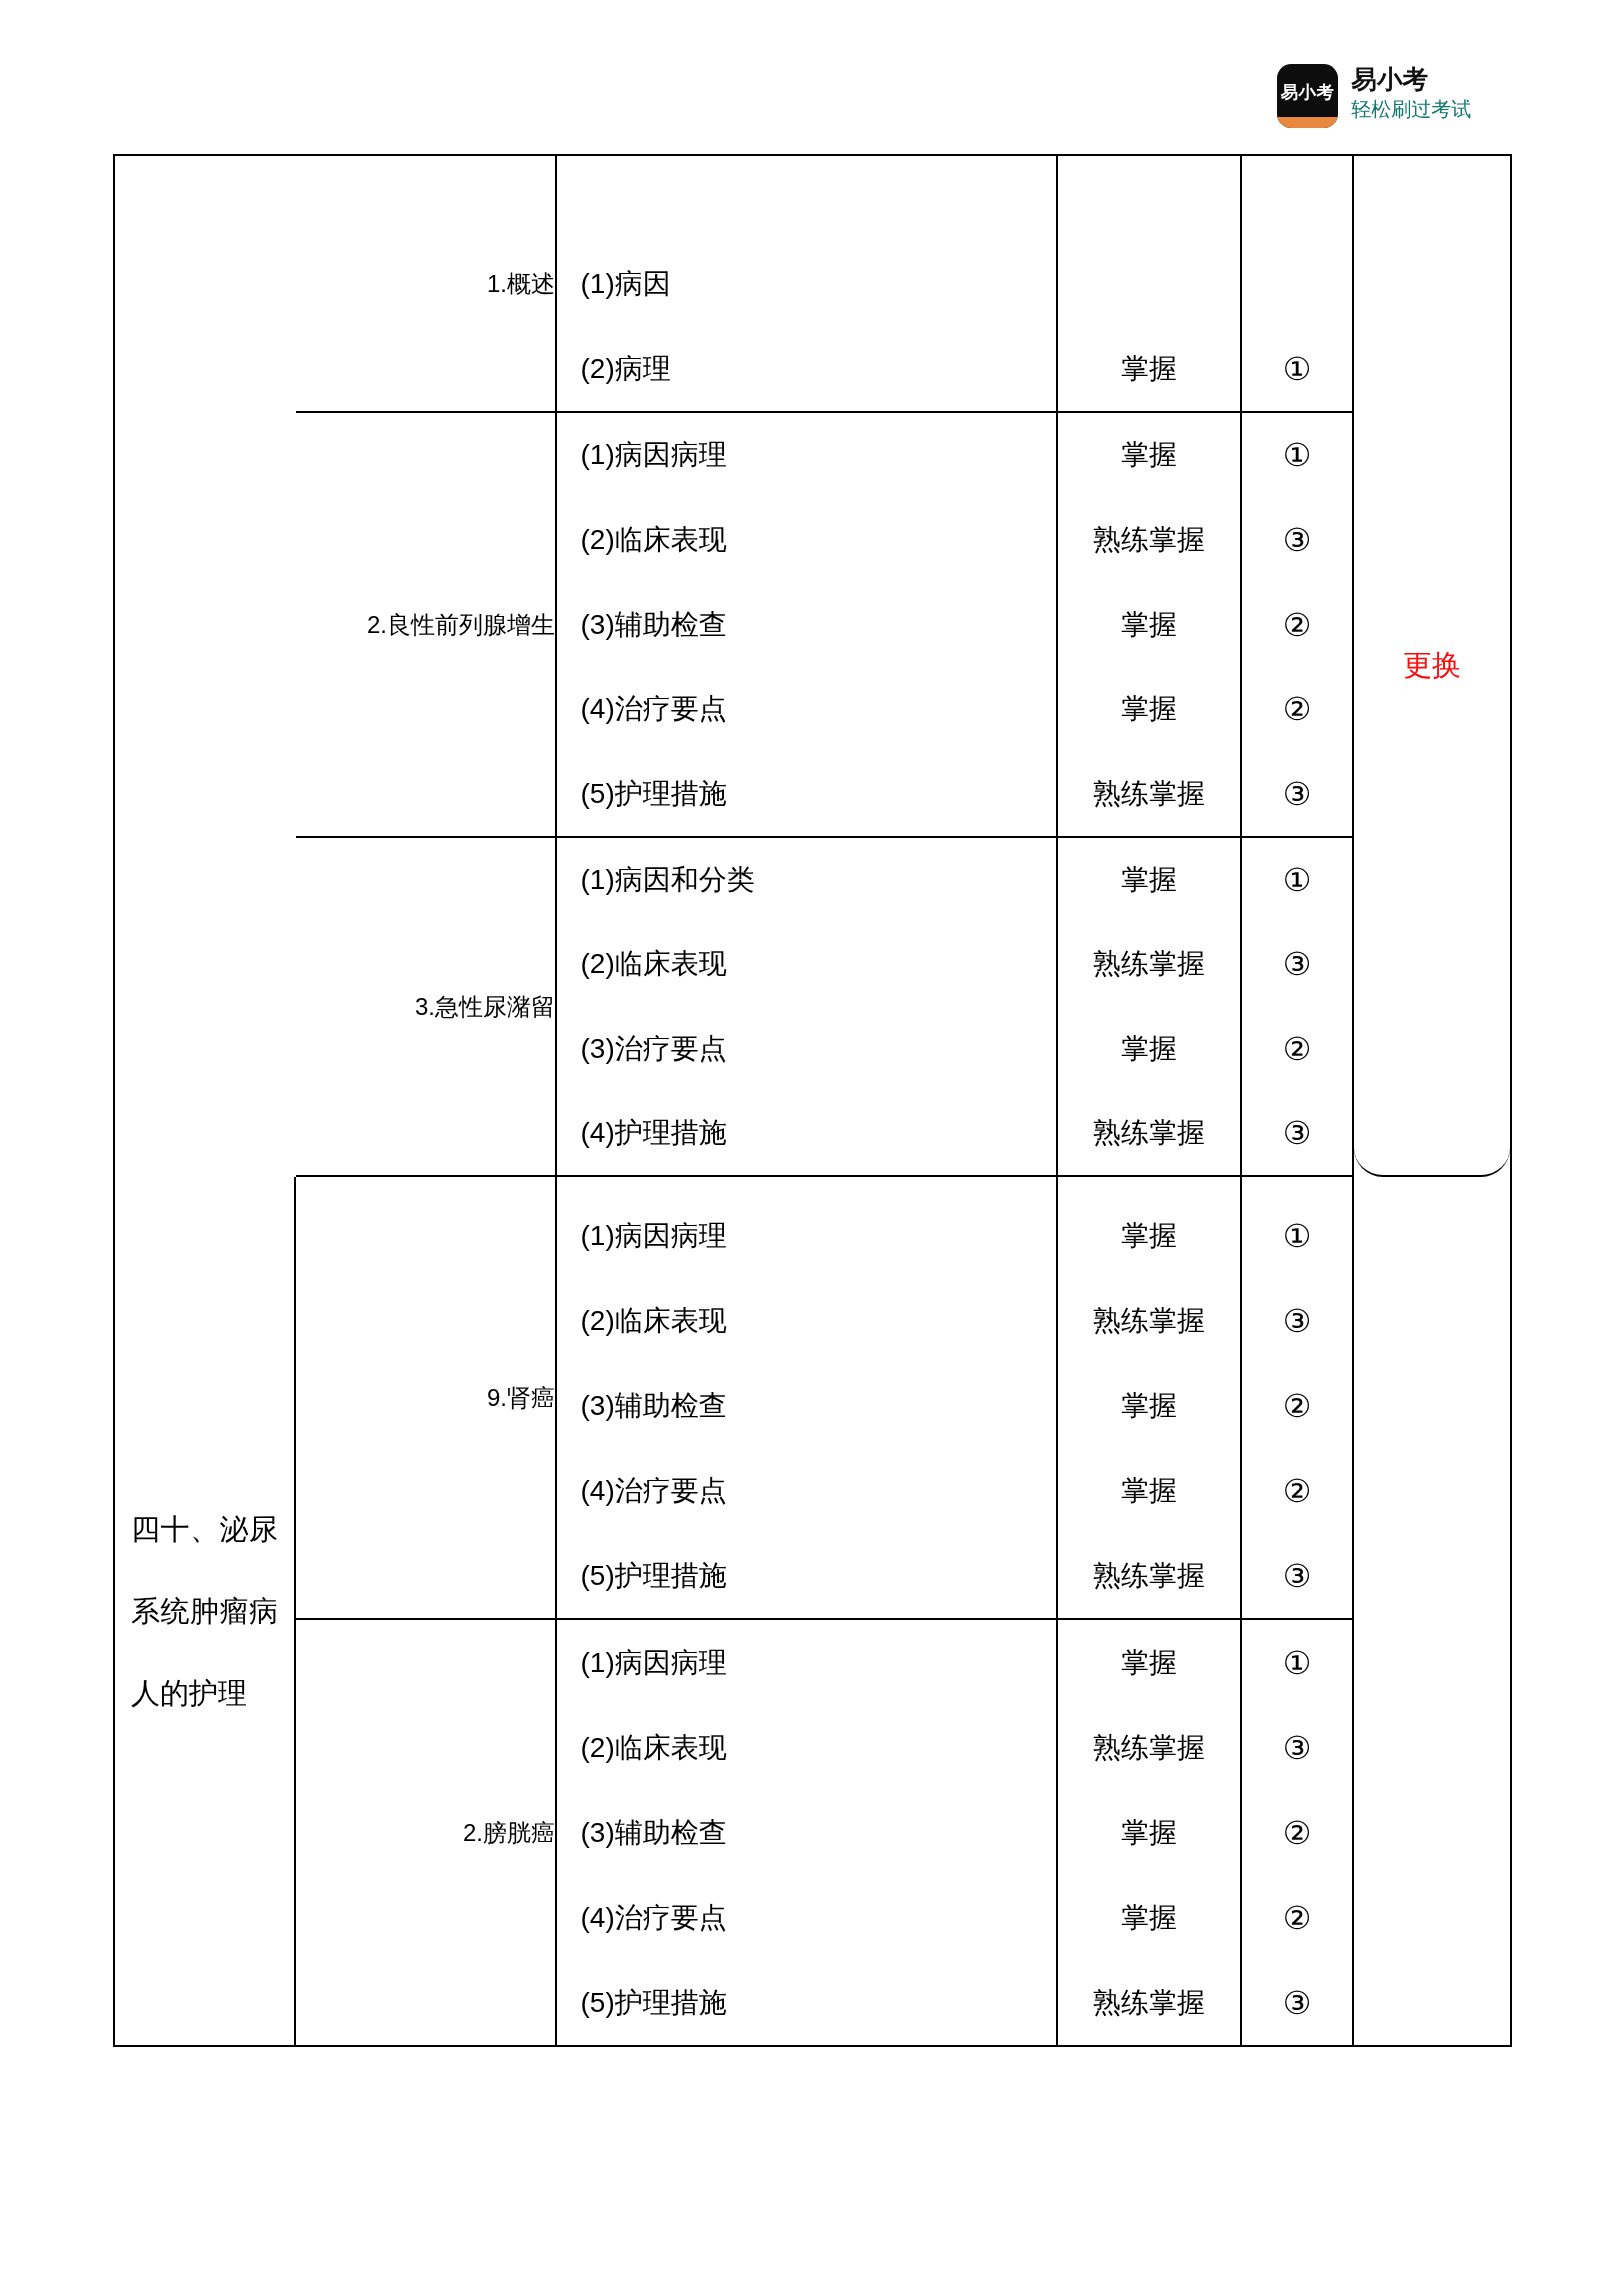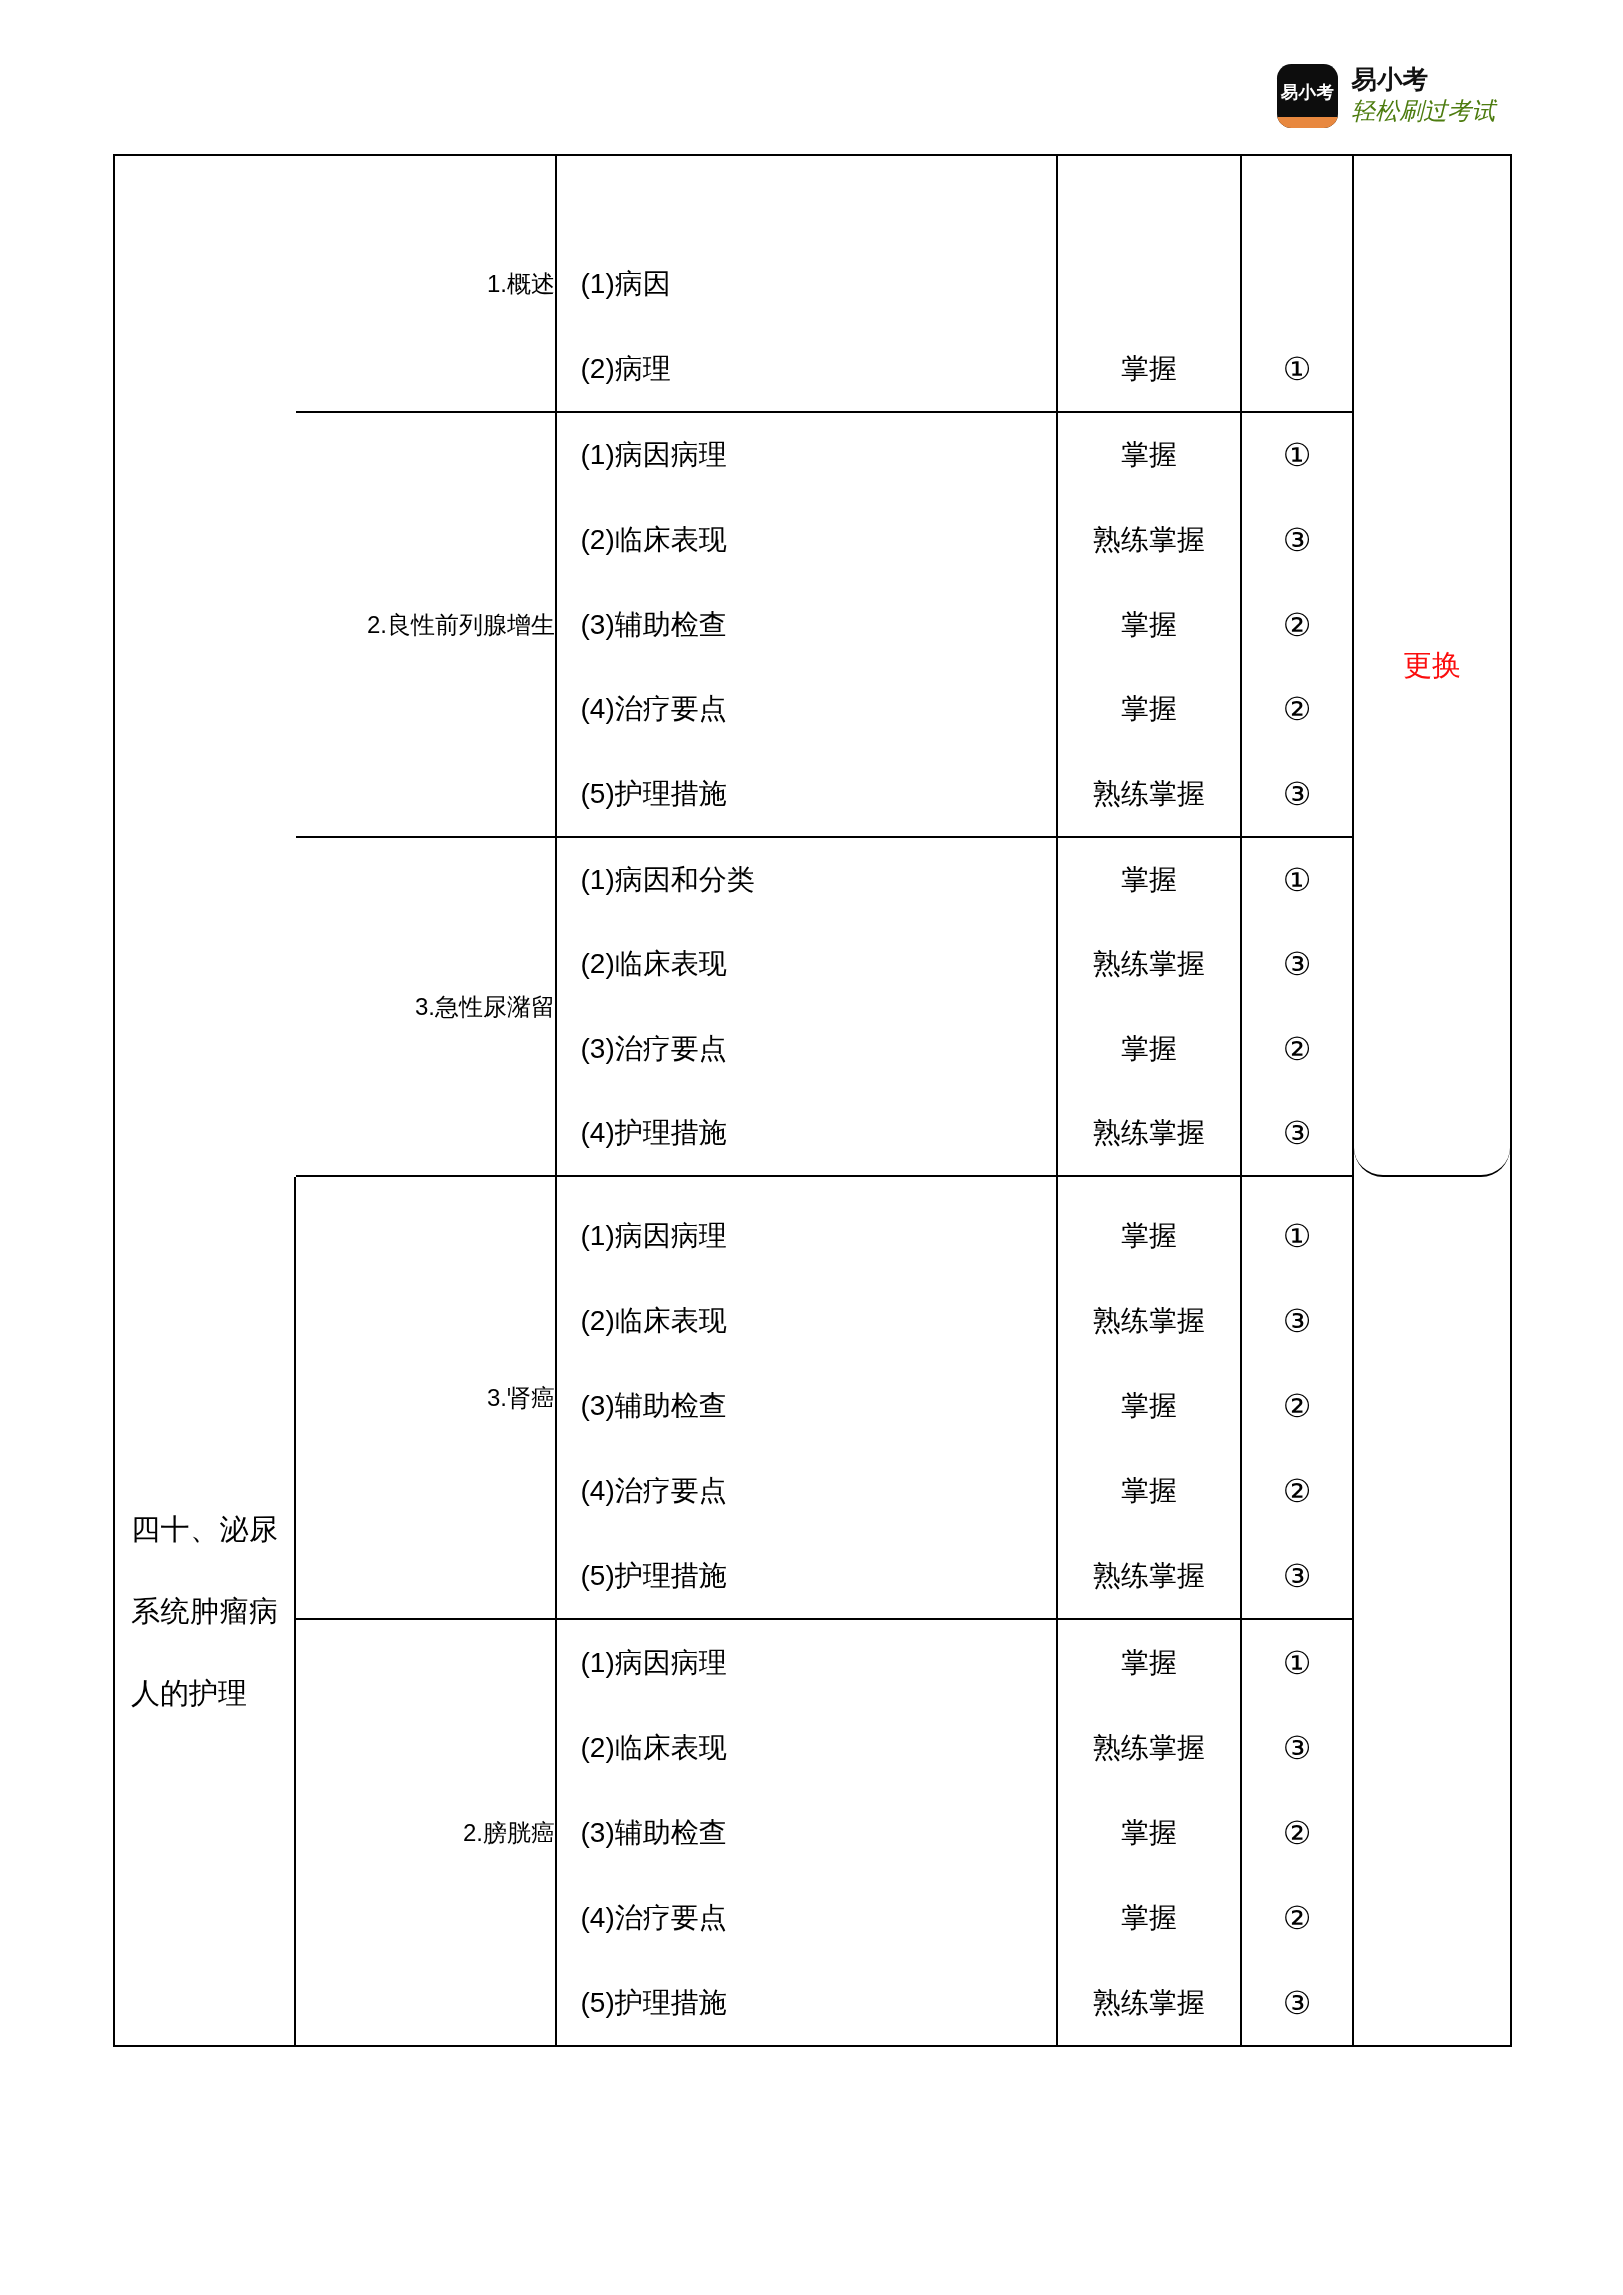--- a/index.html
+++ b/index.html
@@ -54,24 +54,23 @@
   }
   .logo-text { display: flex; flex-direction: column; }
   .brand-name {
     font-size: 25.6px;
     font-weight: bold;
     line-height: 1.25;
     color: #111;
   }
   .brand-tagline {
     font-family: "DejaVu Serif", serif;
-    font-style: italic;
-    font-size: 24px;
+    font-size: 20px;
     line-height: 1.3;
-    color: #4d7c0f;
+    color: #0f766e;
   }
 
   
   .syllabus-table {
     position: absolute;
     left: 113px;
     top: 154px;
     width: 1399px;
     height: 1893px;
     box-sizing: border-box;
@@ -224,21 +223,21 @@
         <div class="line">①</div>
         <div class="line">③</div>
         <div class="line">②</div>
         <div class="line">③</div>
       </div>
       <div class="cell title-cell br" style="grid-area: 4 / 1 / 6;">
         <div class="title-text compact"><span class="t-prefix">四十、泌尿系统肿瘤病人的护理</span></div>
       </div>
       <div class="cell action-cell" style="grid-area: 4 / 6 / 6;"></div>
       <div class="cell sec-name-cell br bb" style="grid-area: 4 / 2 / 5;">
-        <span>3.肾癌</span>
+        <span>9.肾癌</span>
       </div>
       <div class="cell lines-cell items-cell br bb" style="grid-area: 4 / 3 / 5;">
         <div class="line">(1)病因病理</div>
         <div class="line">(2)临床表现</div>
         <div class="line">(3)辅助检查</div>
         <div class="line">(4)治疗要点</div>
         <div class="line">(5)护理措施</div>
       </div>
       <div class="cell lines-cell levels-cell br bb" style="grid-area: 4 / 4 / 5;">
         <div class="line">掌握</div>

